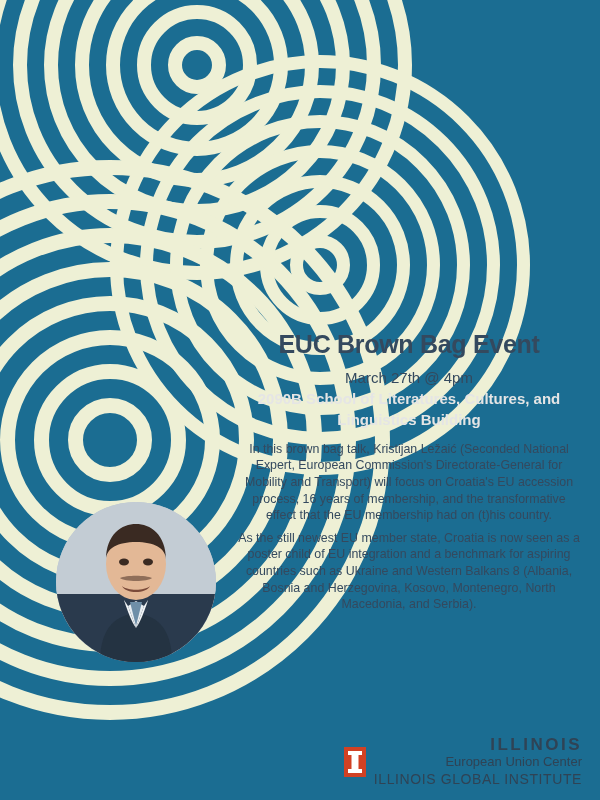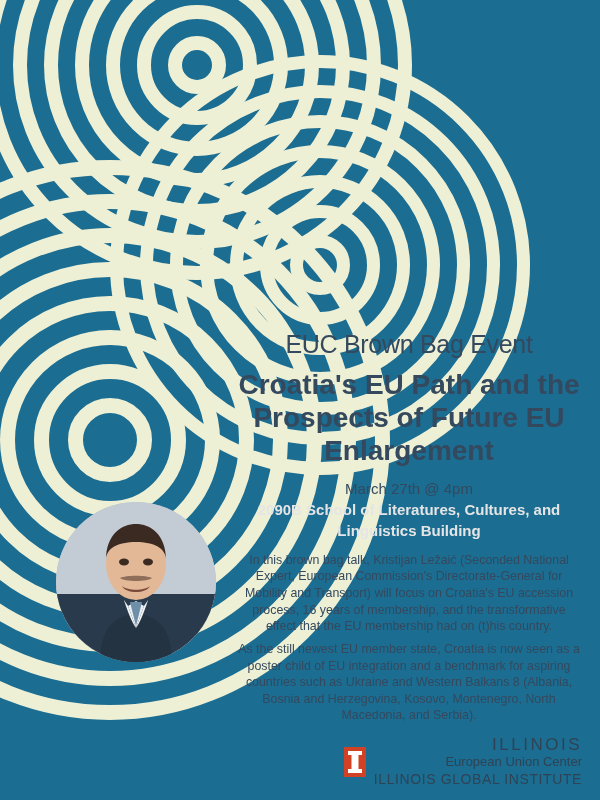--- a/index.html
+++ b/index.html
@@ -81,21 +81,21 @@
     position: absolute;
     left: 236px;
     top: 330px;
     width: 346px;
     z-index: 6;
     text-align: center;
     color: #33475b;
   }
   .event-kicker {
     font-size: 25px;
-    font-weight: normal;
+    font-weight: bold;
     letter-spacing: -0.3px;
     line-height: 1.12;
     color: #34495e;
     margin-bottom: 10px;
   }
   .event-title {
     font-size: 28px;
     font-weight: bold;
     line-height: 1.18;
     color: #34495e;
@@ -162,21 +162,21 @@
     height: 4px;
     background: #ffffff;
     box-shadow: 0 18px 0 0 #ffffff;
   }
   .footer-text {
     text-align: right;
     color: #33475b;
   }
   .footer-illinois {
     font-size: 17px;
-    font-weight: normal;
+    font-weight: bold;
     letter-spacing: 2.5px;
     color: #2f4355;
     line-height: 1.05;
   }
   .footer-euc {
     font-size: 13px;
     color: #2f4355;
     line-height: 1.25;
     text-align: right;
   }
@@ -239,21 +239,20 @@
       <path d="M50 58 C50 32 66 22 80 22 C94 22 110 32 110 58 C110 46 98 40 80 40 C62 40 50 46 50 58 Z" fill="#3a2a22"></path>
       <ellipse cx="68" cy="60" rx="5" ry="3.4" fill="#3a2a22"></ellipse>
       <ellipse cx="92" cy="60" rx="5" ry="3.4" fill="#3a2a22"></ellipse>
       <path d="M66 84 C72 89 88 89 94 84 C90 92 70 92 66 84 Z" fill="#7a4a3a"></path>
       <path d="M64 76 C70 73 90 73 96 76 C92 80 68 80 64 76 Z" fill="#4a3228" opacity="0.55"></path>
     </svg>
   </div>
 
   <div class="content">
     <div class="event-kicker">EUC Brown Bag Event</div>
-    <div class="event-title">Croatia's EU Path and the Prospects of Future EU Enlargement</div>
     <div class="event-when">March 27th @ 4pm</div>
     <div class="event-where">2090B School of Literatures, Cultures, and Linguistics Building</div>
     <div class="event-body">
       <p>In this brown bag talk, Kristijan Ležaić (Seconded National Expert, European Commission's Directorate-General for Mobility and Transport) will focus on Croatia's EU accession process, 16 years of membership, and the transformative effect that the EU membership had on (t)his country.</p>
       <p>As the still newest EU member state, Croatia is now seen as a poster child of EU integration and a benchmark for aspiring countries such as Ukraine and Western Balkans 8 (Albania, Bosnia and Herzegovina, Kosovo, Montenegro, North Macedonia, and Serbia).</p>
     </div>
   </div>
 
   <div class="footer">
     <div class="ilogo"></div>

